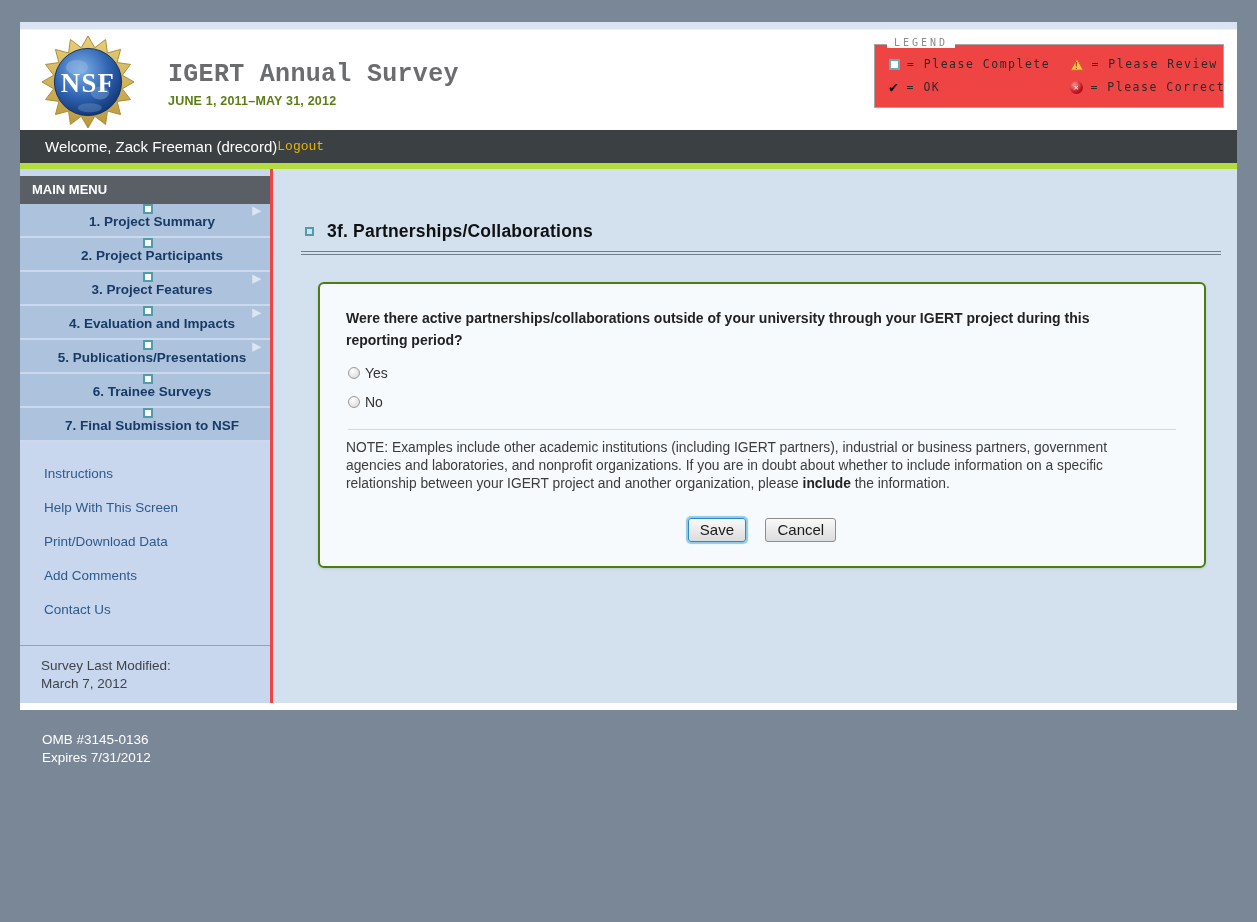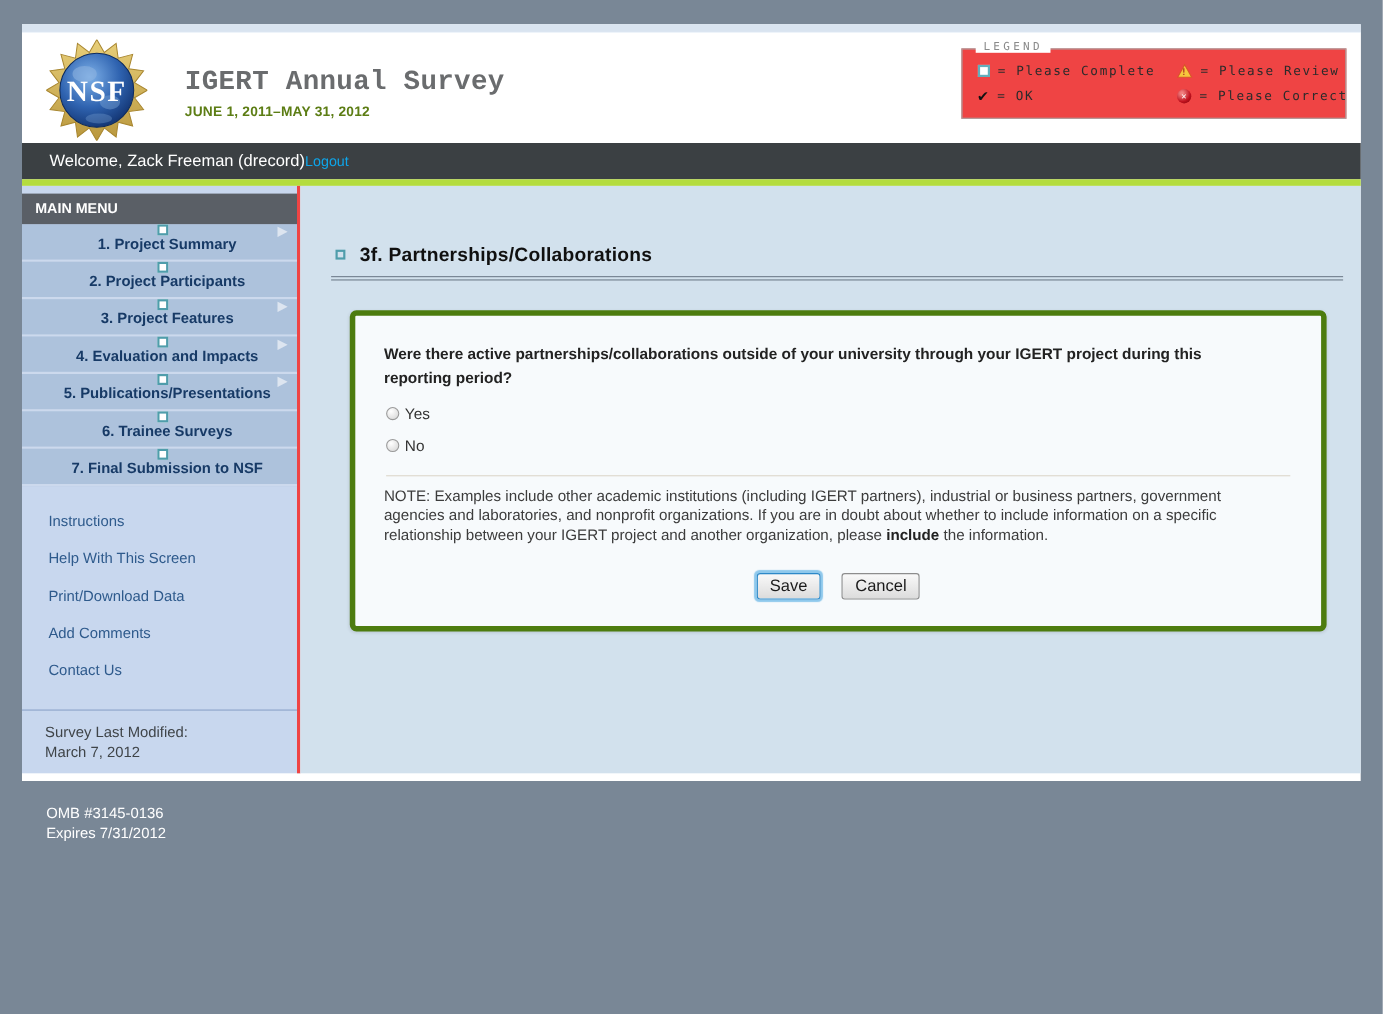--- a/index.html
+++ b/index.html
@@ -50,21 +50,21 @@
     background:radial-gradient(circle at 35% 30%, #f08080 10%, #c1121f 60%, #7a0008);
     color:#fff; font-size:8px; font-weight:bold; line-height:13px; text-align:center;
   }
 
   
   .welcome-bar {
     height:33px; background:#3b4043; color:#fff;
     display:flex; justify-content:flex-start; align-items:center;
     padding:0 26px 0 25px; font-size:15px;
   }
-  .logout { font-size:13px; color:#0ea5e9; cursor:pointer; }
+  .logout { font-size:13px; color:#eab308; cursor:pointer;font-family:Liberation Mono, monospace; }
   .lime-stripe { height:6px; background:#b4dc3e; }
 
   
   .content-row { display:flex; height:534px; }
 
   .sidebar {
     width:253px; flex:none; background:#c8d7ee;
     border-right:3px solid #ef4444;
     display:flex; flex-direction:column;
   }
@@ -91,21 +91,21 @@
   
   .main { flex:1; background:#d2e1ed; position:relative; }
   .page-title-row { margin:52px 0 0 32px; display:flex; align-items:center; }
   .title-check { width:9px; height:9px; background:#d2e1ed; border:2px solid #4f9dab; margin-right:13px; flex:none; }
   .page-title { font-size:17.5px; font-weight:bold; color:#101010; letter-spacing:0.2px; }
   .title-divider { margin:9px 16px 0 28px; height:4px;
     border-top:1px solid #707e8c; border-bottom:1px solid #707e8c; }
 
   .panel {
     margin:27px 0 0 45px; width:888px;
-    background:#f7fafc; border:5px solid #4d7c0f; border-radius:6px;
+    background:#f7fafc; border:2px solid #4d7c0f; border-radius:6px;
     padding:23px 26px 24px 26px;
     box-shadow:0 1px 3px rgba(0,0,0,0.10);
   }
   .question { font-size:14px; font-weight:bold; color:#222; line-height:1.6; max-width:805px; }
   .radio-row { margin-top:13px; display:flex; align-items:center; font-size:14px; color:#333; }
   .radio-row input[type=radio] {
     appearance:none; -webkit-appearance:none;
     width:12px; height:12px; border-radius:50%;
     border:1px solid #9a9a9a;
     background:radial-gradient(circle at 35% 30%, #ffffff, #d3d3d3);

